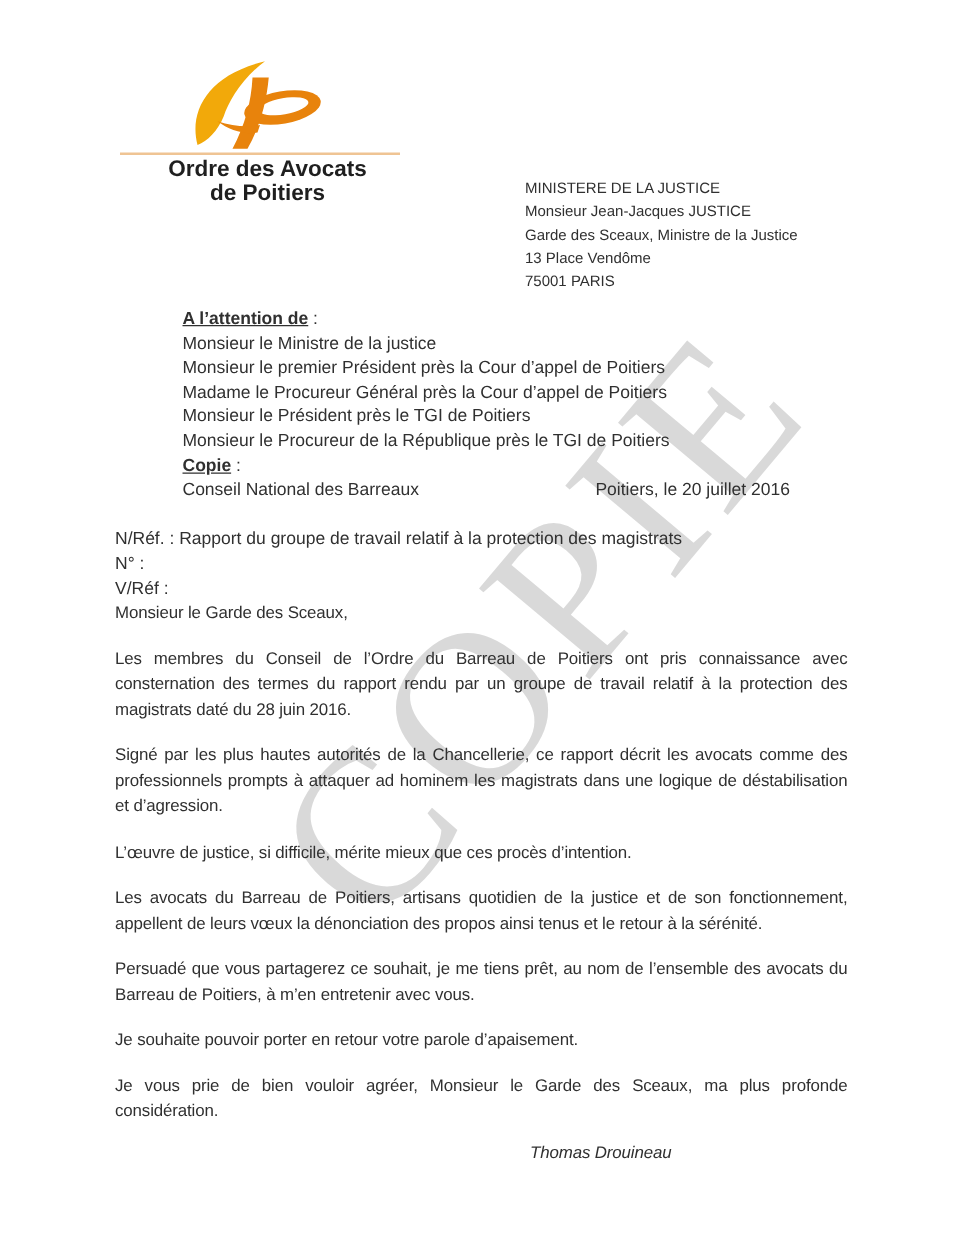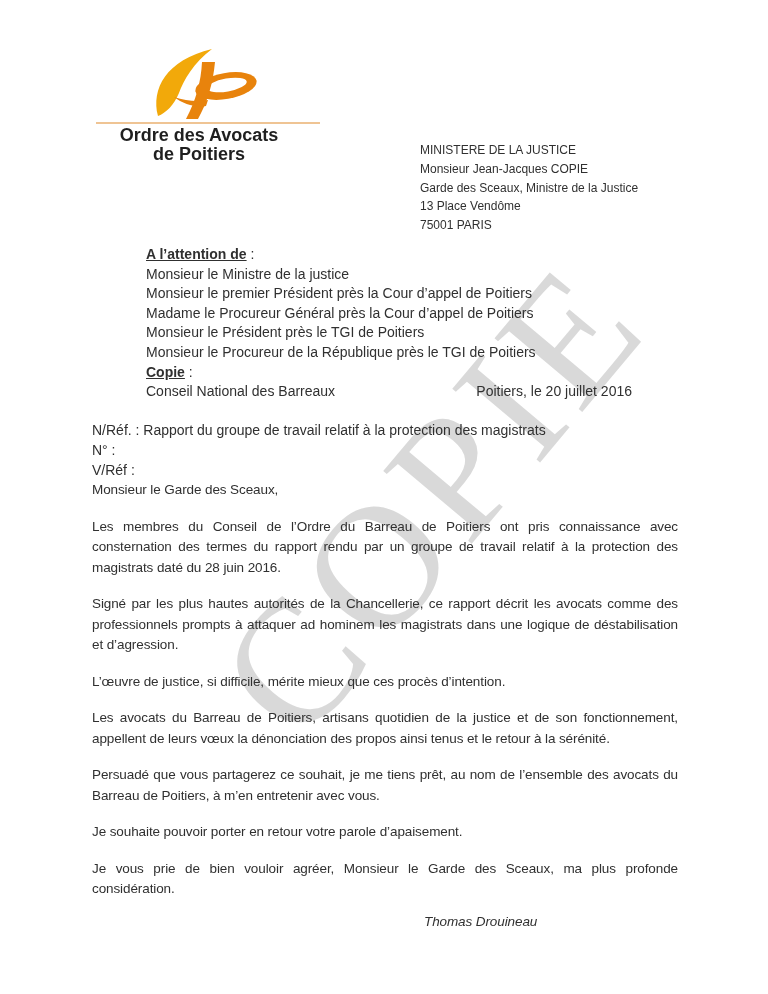--- a/index.html
+++ b/index.html
@@ -23,21 +23,21 @@
     opacity:0.85;
     white-space:nowrap;
     z-index:0;
     user-select:none;
   }
   .content{position:relative;z-index:1;}
   
   .logo-svg{position:absolute;left:150px;top:47px;width:112px;height:73px;}
   .logo-rule{position:absolute;left:96px;top:122px;width:224px;height:2px;background:#efc494;}
   .org-name{
-    position:absolute;left:79px;top:126px;width:240px;
+    position:absolute;left:94px;top:126px;width:240px;
     text-align:center;font-weight:700;font-size:18px;line-height:19px;color:#1f1f1f;
   }
   
   .addr{position:absolute;left:420px;top:141px;font-size:12px;line-height:18.8px;}
   
   .recipients{position:absolute;left:100px;top:245px;width:486px;font-size:14px;line-height:19.6px;margin-left:46px;}
   .bold-u{font-weight:700;text-decoration:underline;}
   .row-split{display:flex;justify-content:space-between;}
   
   .refs{position:absolute;left:92px;top:420px;width:584px;font-size:14px;line-height:20px;}
@@ -64,21 +64,21 @@
       <path d="M24,50 C36,54 48,55 58,53 L56,59 C46,61 33,57 24,50 Z" fill="#E8830C"></path>
     </svg>
     <div class="logo-rule"></div>
     <div class="org-name">
       <div>Ordre des Avocats</div>
       <div>de Poitiers</div>
     </div>
 
     <div class="addr">
       <div>MINISTERE DE LA JUSTICE</div>
-      <div>Monsieur Jean-Jacques COPIE</div>
+      <div>Monsieur Jean-Jacques JUSTICE</div>
       <div>Garde des Sceaux, Ministre de la Justice</div>
       <div>13 Place Vendôme</div>
       <div>75001 PARIS</div>
     </div>
 
     <div class="recipients">
       <div><span class="bold-u">A l’attention de</span><span> :</span></div>
       <div>Monsieur le Ministre de la justice</div>
       <div>Monsieur le premier Président près la Cour d’appel de Poitiers</div>
       <div>Madame le Procureur Général près la Cour d’appel de Poitiers</div>

